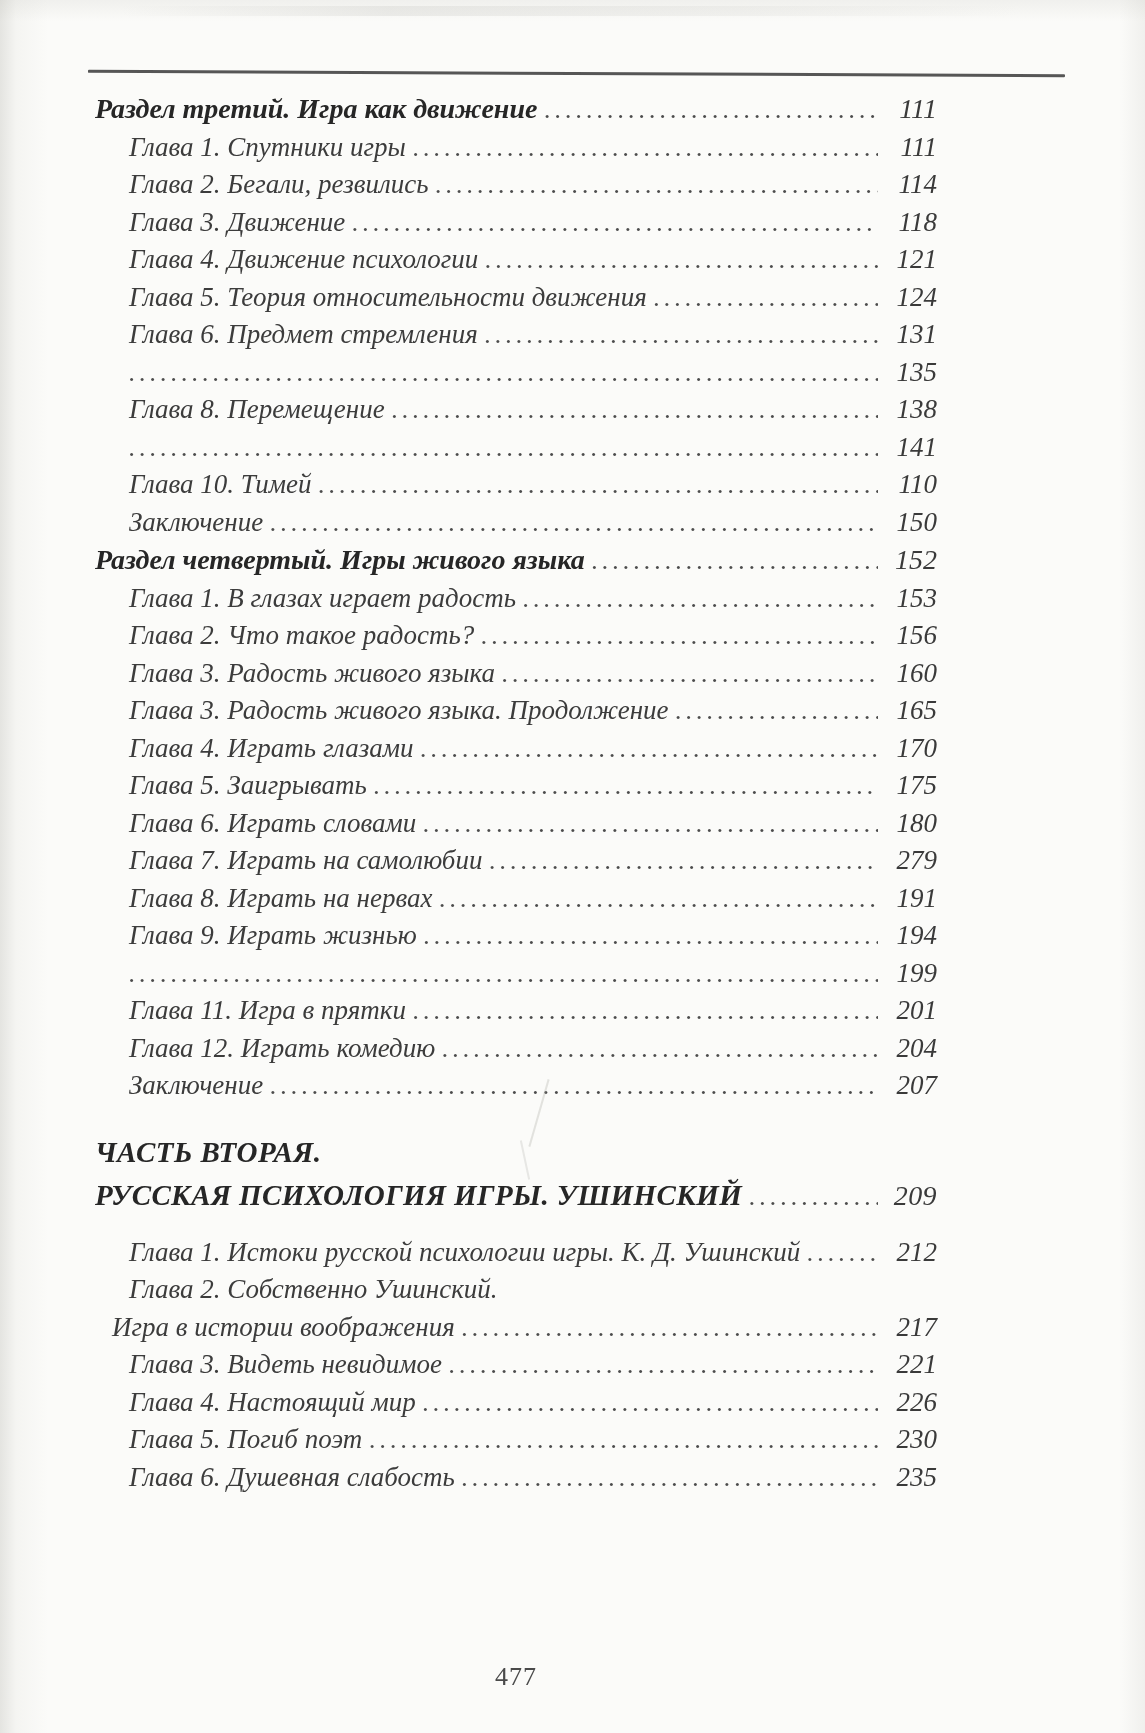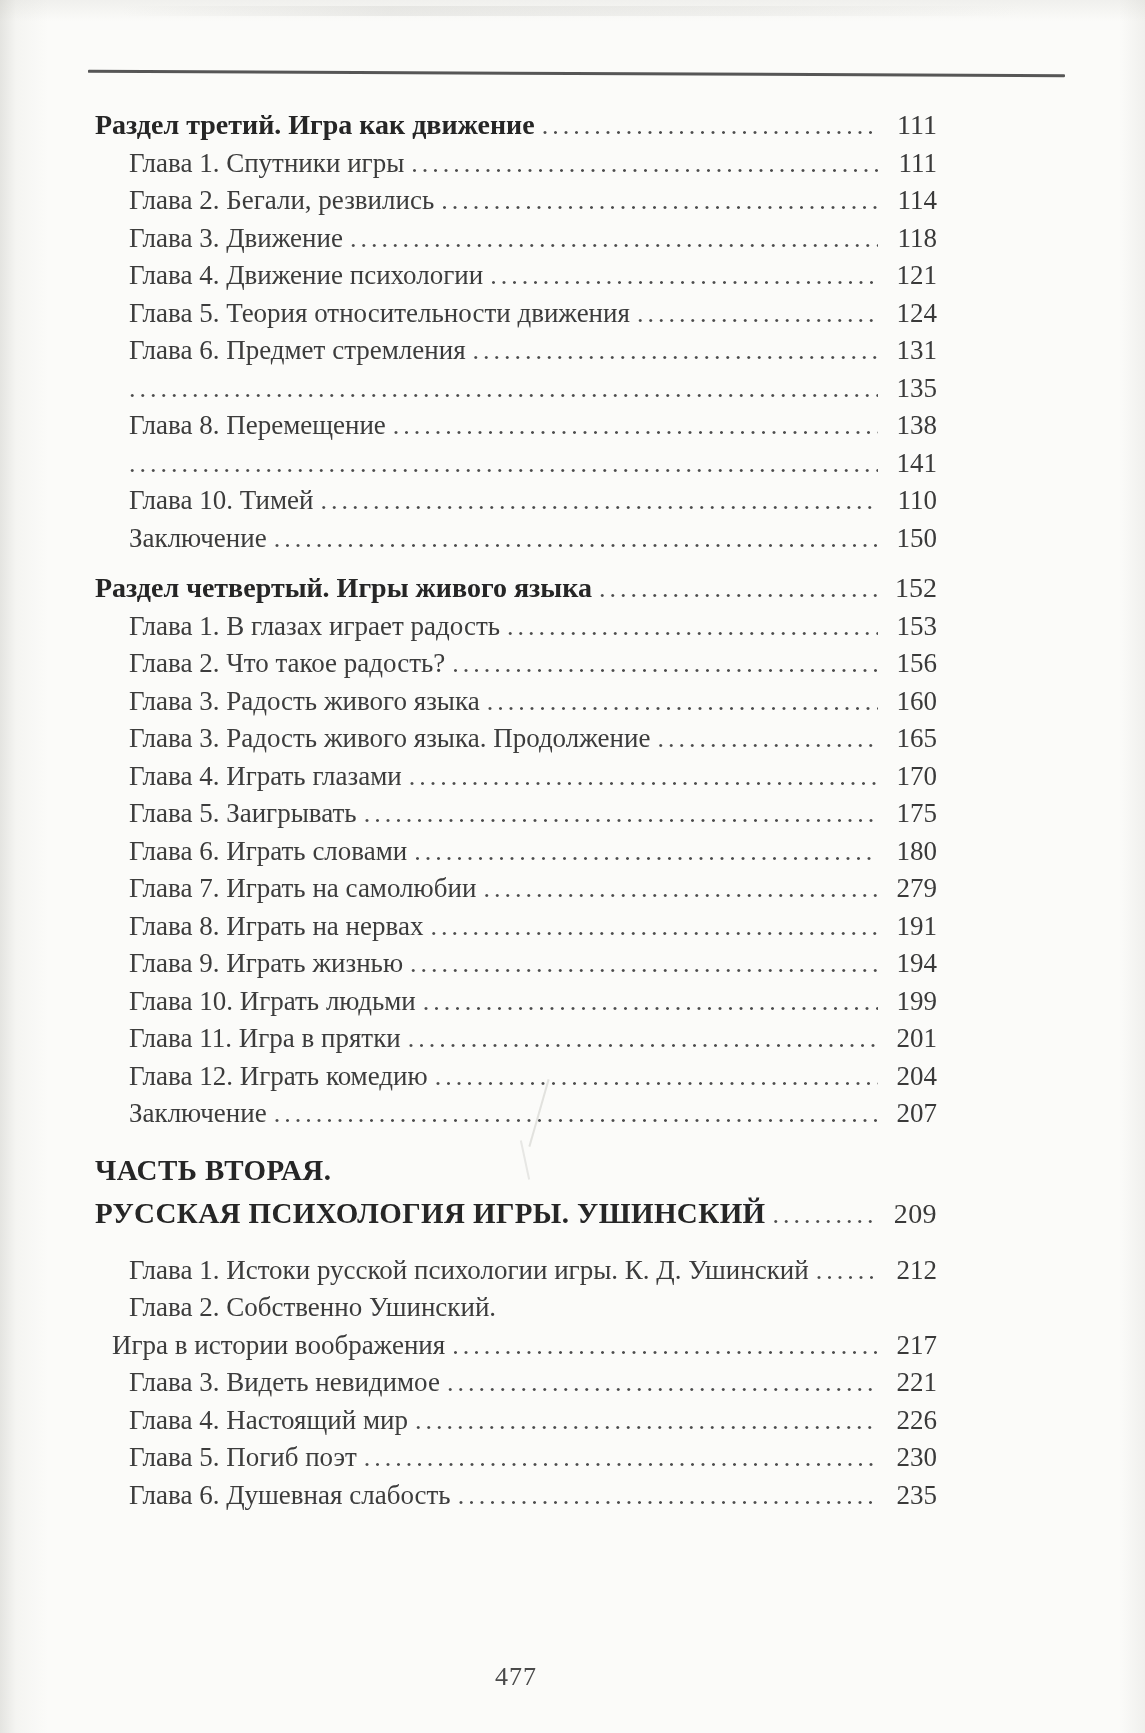--- a/index.html
+++ b/index.html
@@ -29,47 +29,48 @@
     top: 72px;
     width: 977px;
     height: 3px;
     background: #565656;
     transform: rotate(0.25deg);
     border-radius: 1px;
   }
   .toc {
     position: absolute;
     left: 95px;
-    top: 106px;
+    top: 90px;
     width: 842px;
     font-size: 27px;
     color: #3c3c3c;
+    font-style: italic;
   }
   .row {
     display: flex;
     align-items: baseline;
     line-height: 37.5px;
   }
   .kind-chapter { padding-left: 34px; }
   .kind-chapter-cont { padding-left: 17px; }
   .kind-section {
     font-weight: bold;
     color: #262626;
     font-size: 28px;
   }
   .kind-part {
     font-weight: bold;
     color: #262626;
     font-size: 29px;
     line-height: 43px;
     letter-spacing: 0.4px;
   }
-  .gap-sm { margin-top: 12px; justify-content: space-between; }
+  .gap-sm { margin-top: 0; justify-content: space-between; }
   .gap-md { margin-top: 16px; }
-  .gap-lg { margin-top: 16px; }
+  .gap-lg { margin-top: 26px; }
   .label {
     white-space: nowrap;
     padding-right: 7px;
     flex: 0 0 auto;
   }
   .dots {
     flex: 1 1 auto;
     min-width: 0;
     overflow: hidden;
     white-space: nowrap;
@@ -240,21 +241,20 @@
         <span class="label">Глава 8. Играть на нервах</span>
         <span class="dots">................................................................................................................................................................</span>
         <span class="pagenum">191</span>
       </div>
       <div class="row kind-chapter">
         <span class="label">Глава 9. Играть жизнью</span>
         <span class="dots">................................................................................................................................................................</span>
         <span class="pagenum">194</span>
       </div>
       <div class="row kind-chapter">
-        <span class="label">Глава 10. Играть людьми</span>
         <span class="dots">................................................................................................................................................................</span>
         <span class="pagenum">199</span>
       </div>
       <div class="row kind-chapter">
         <span class="label">Глава 11. Игра в прятки</span>
         <span class="dots">................................................................................................................................................................</span>
         <span class="pagenum">201</span>
       </div>
       <div class="row kind-chapter">
         <span class="label">Глава 12. Играть комедию</span>

